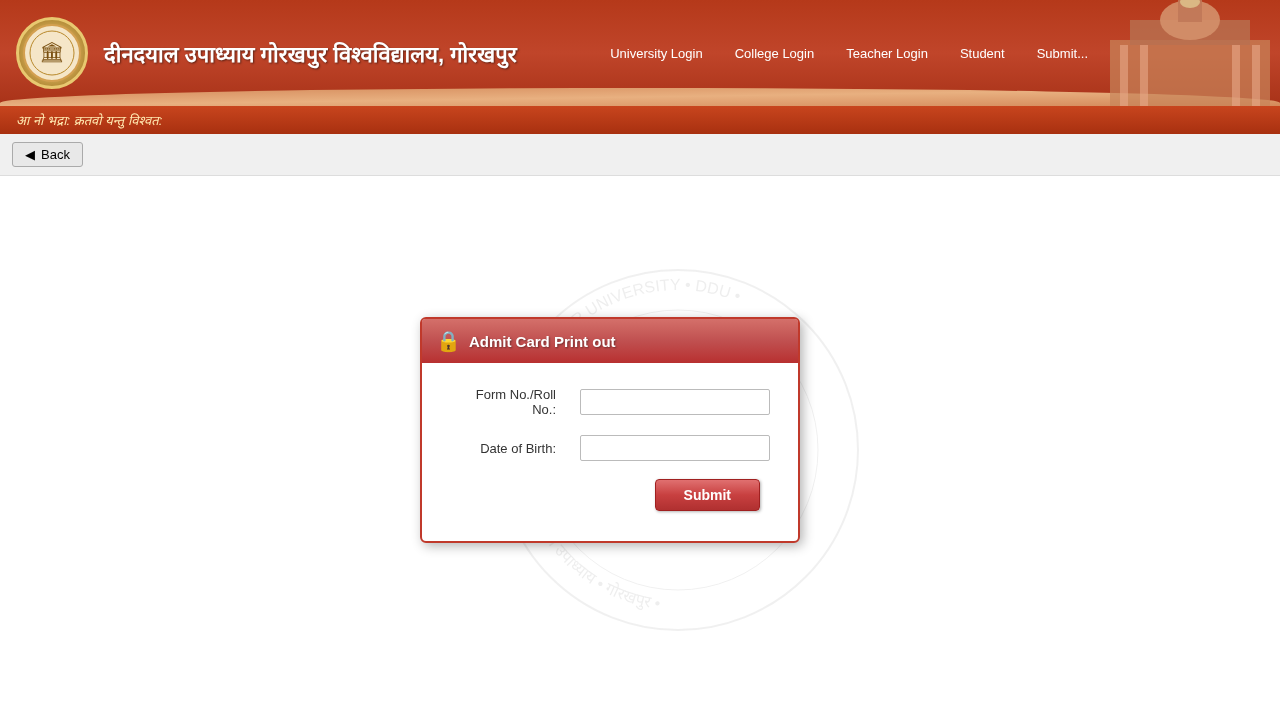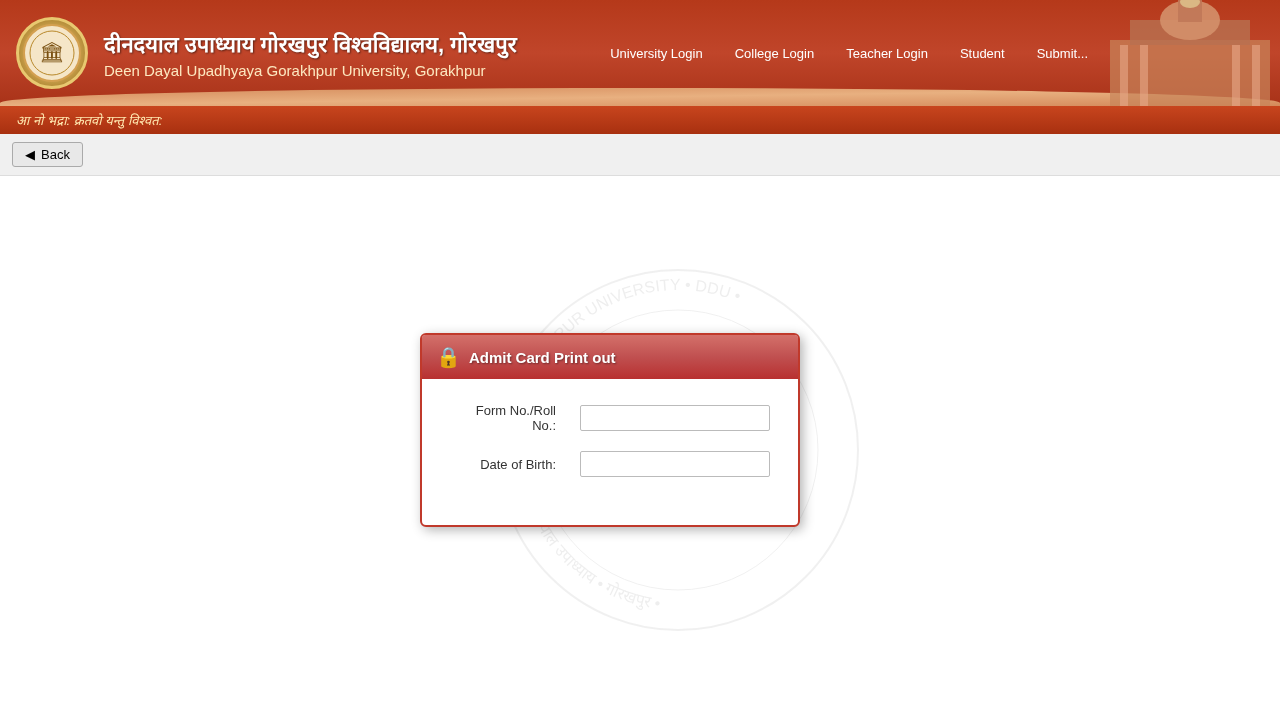--- a/index.html
+++ b/index.html
@@ -210,21 +210,20 @@
 <div class="header">
   <div class="header-logo">
     <svg width="60" height="60" viewBox="0 0 60 60">
       <circle cx="30" cy="30" r="28" fill="#f5e6c8" stroke="#d4a050" stroke-width="2"></circle>
       <circle cx="30" cy="30" r="22" fill="none" stroke="#b8882a" stroke-width="1"></circle>
       <text x="30" y="36" text-anchor="middle" font-size="20" fill="#7a5010">🏛</text>
     </svg>
   </div>
   <div class="header-text">
     <div class="hindi-title">दीनदयाल उपाध्याय गोरखपुर विश्वविद्यालय, गोरखपुर</div>
-    <div class="english-title">Deen Dayal Upadhyaya Gorakhpur University, Gorakhpur</div>
   </div>
   <div class="header-nav">
     <a href="#">University Login</a>
     <a href="#">College Login</a>
     <a href="#">Teacher Login</a>
     <a href="#">Student</a>
     <a href="#">Submit...</a>
   </div>
   <div class="header-building">
     <svg class="building-svg" viewBox="0 0 180 106" xmlns="http://www.w3.org/2000/svg">
@@ -286,16 +285,19 @@
     </div>
     <div class="dialog-body">
       <div class="form-row">
         <label class="form-label">Form No./Roll No.:</label>
         <input class="form-input" type="text" value="" style="">
       </div>
       <div class="form-row">
         <label class="form-label">Date of Birth:</label>
         <input class="form-input" type="text" value="" style="">
       </div>
+      <div class="submit-row">
+        <button class="submit-btn">Submit</button>
+      </div>
     </div>
   </div>
 
 </div>
 
 </body></html>

